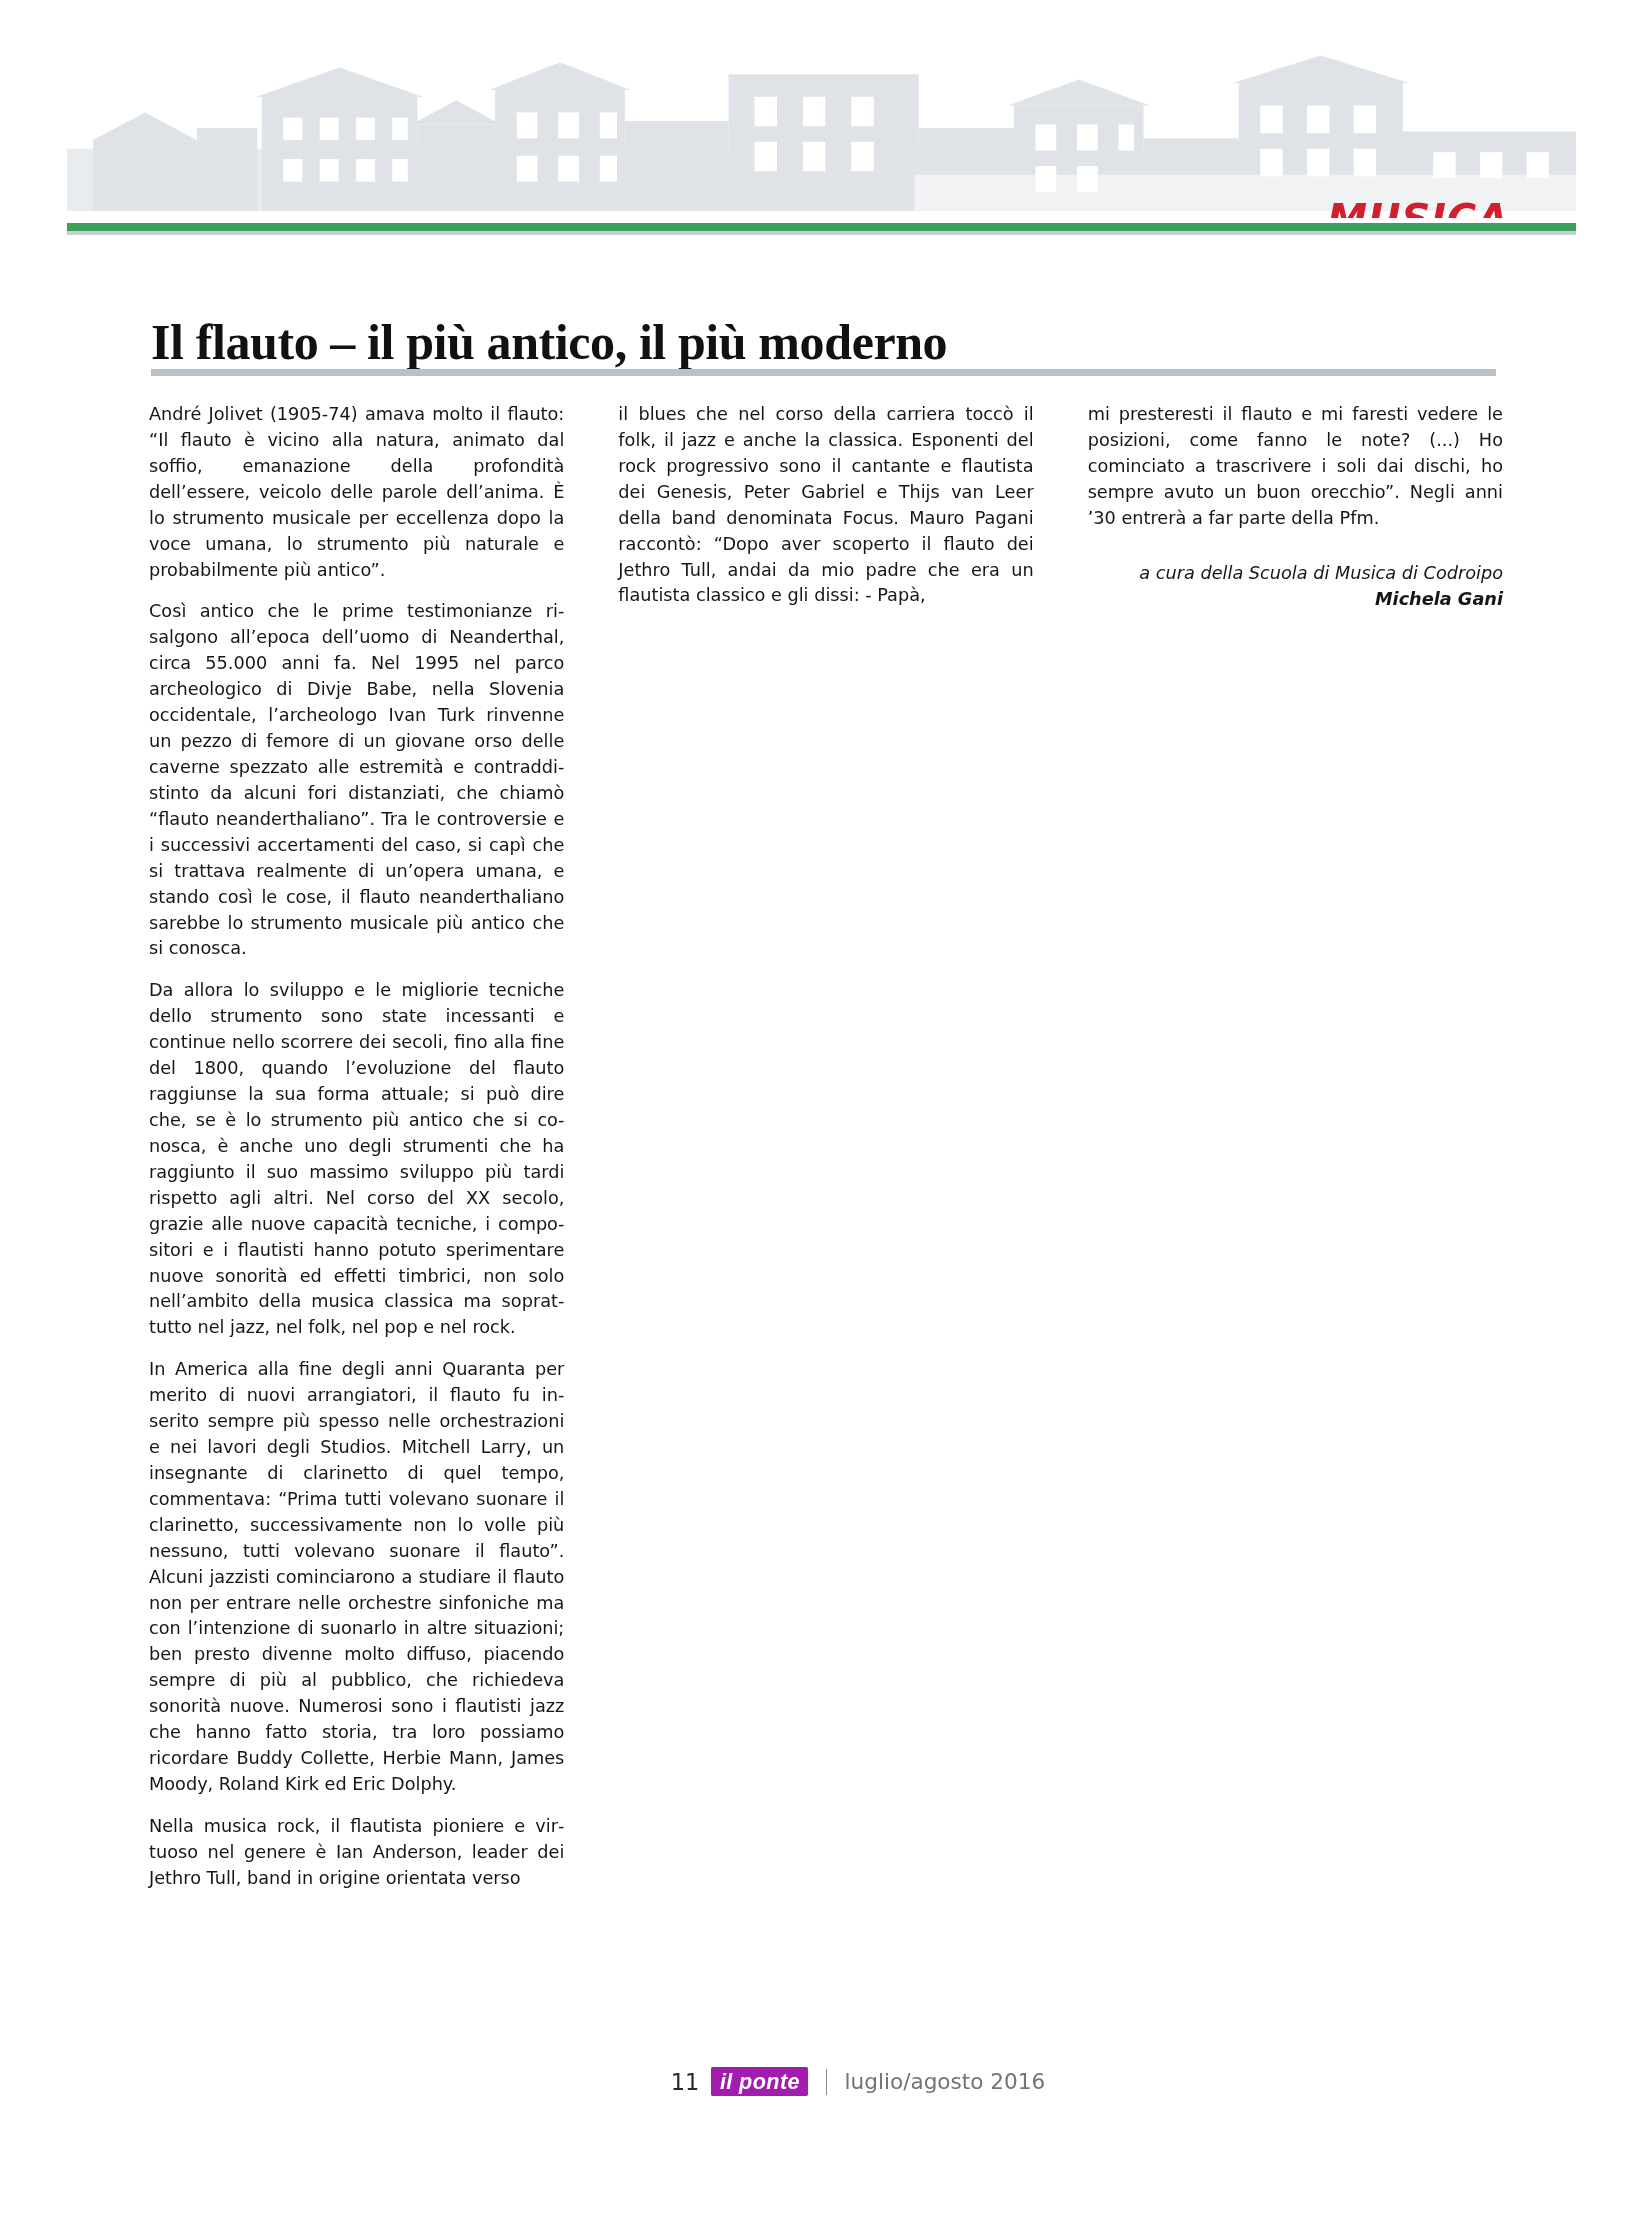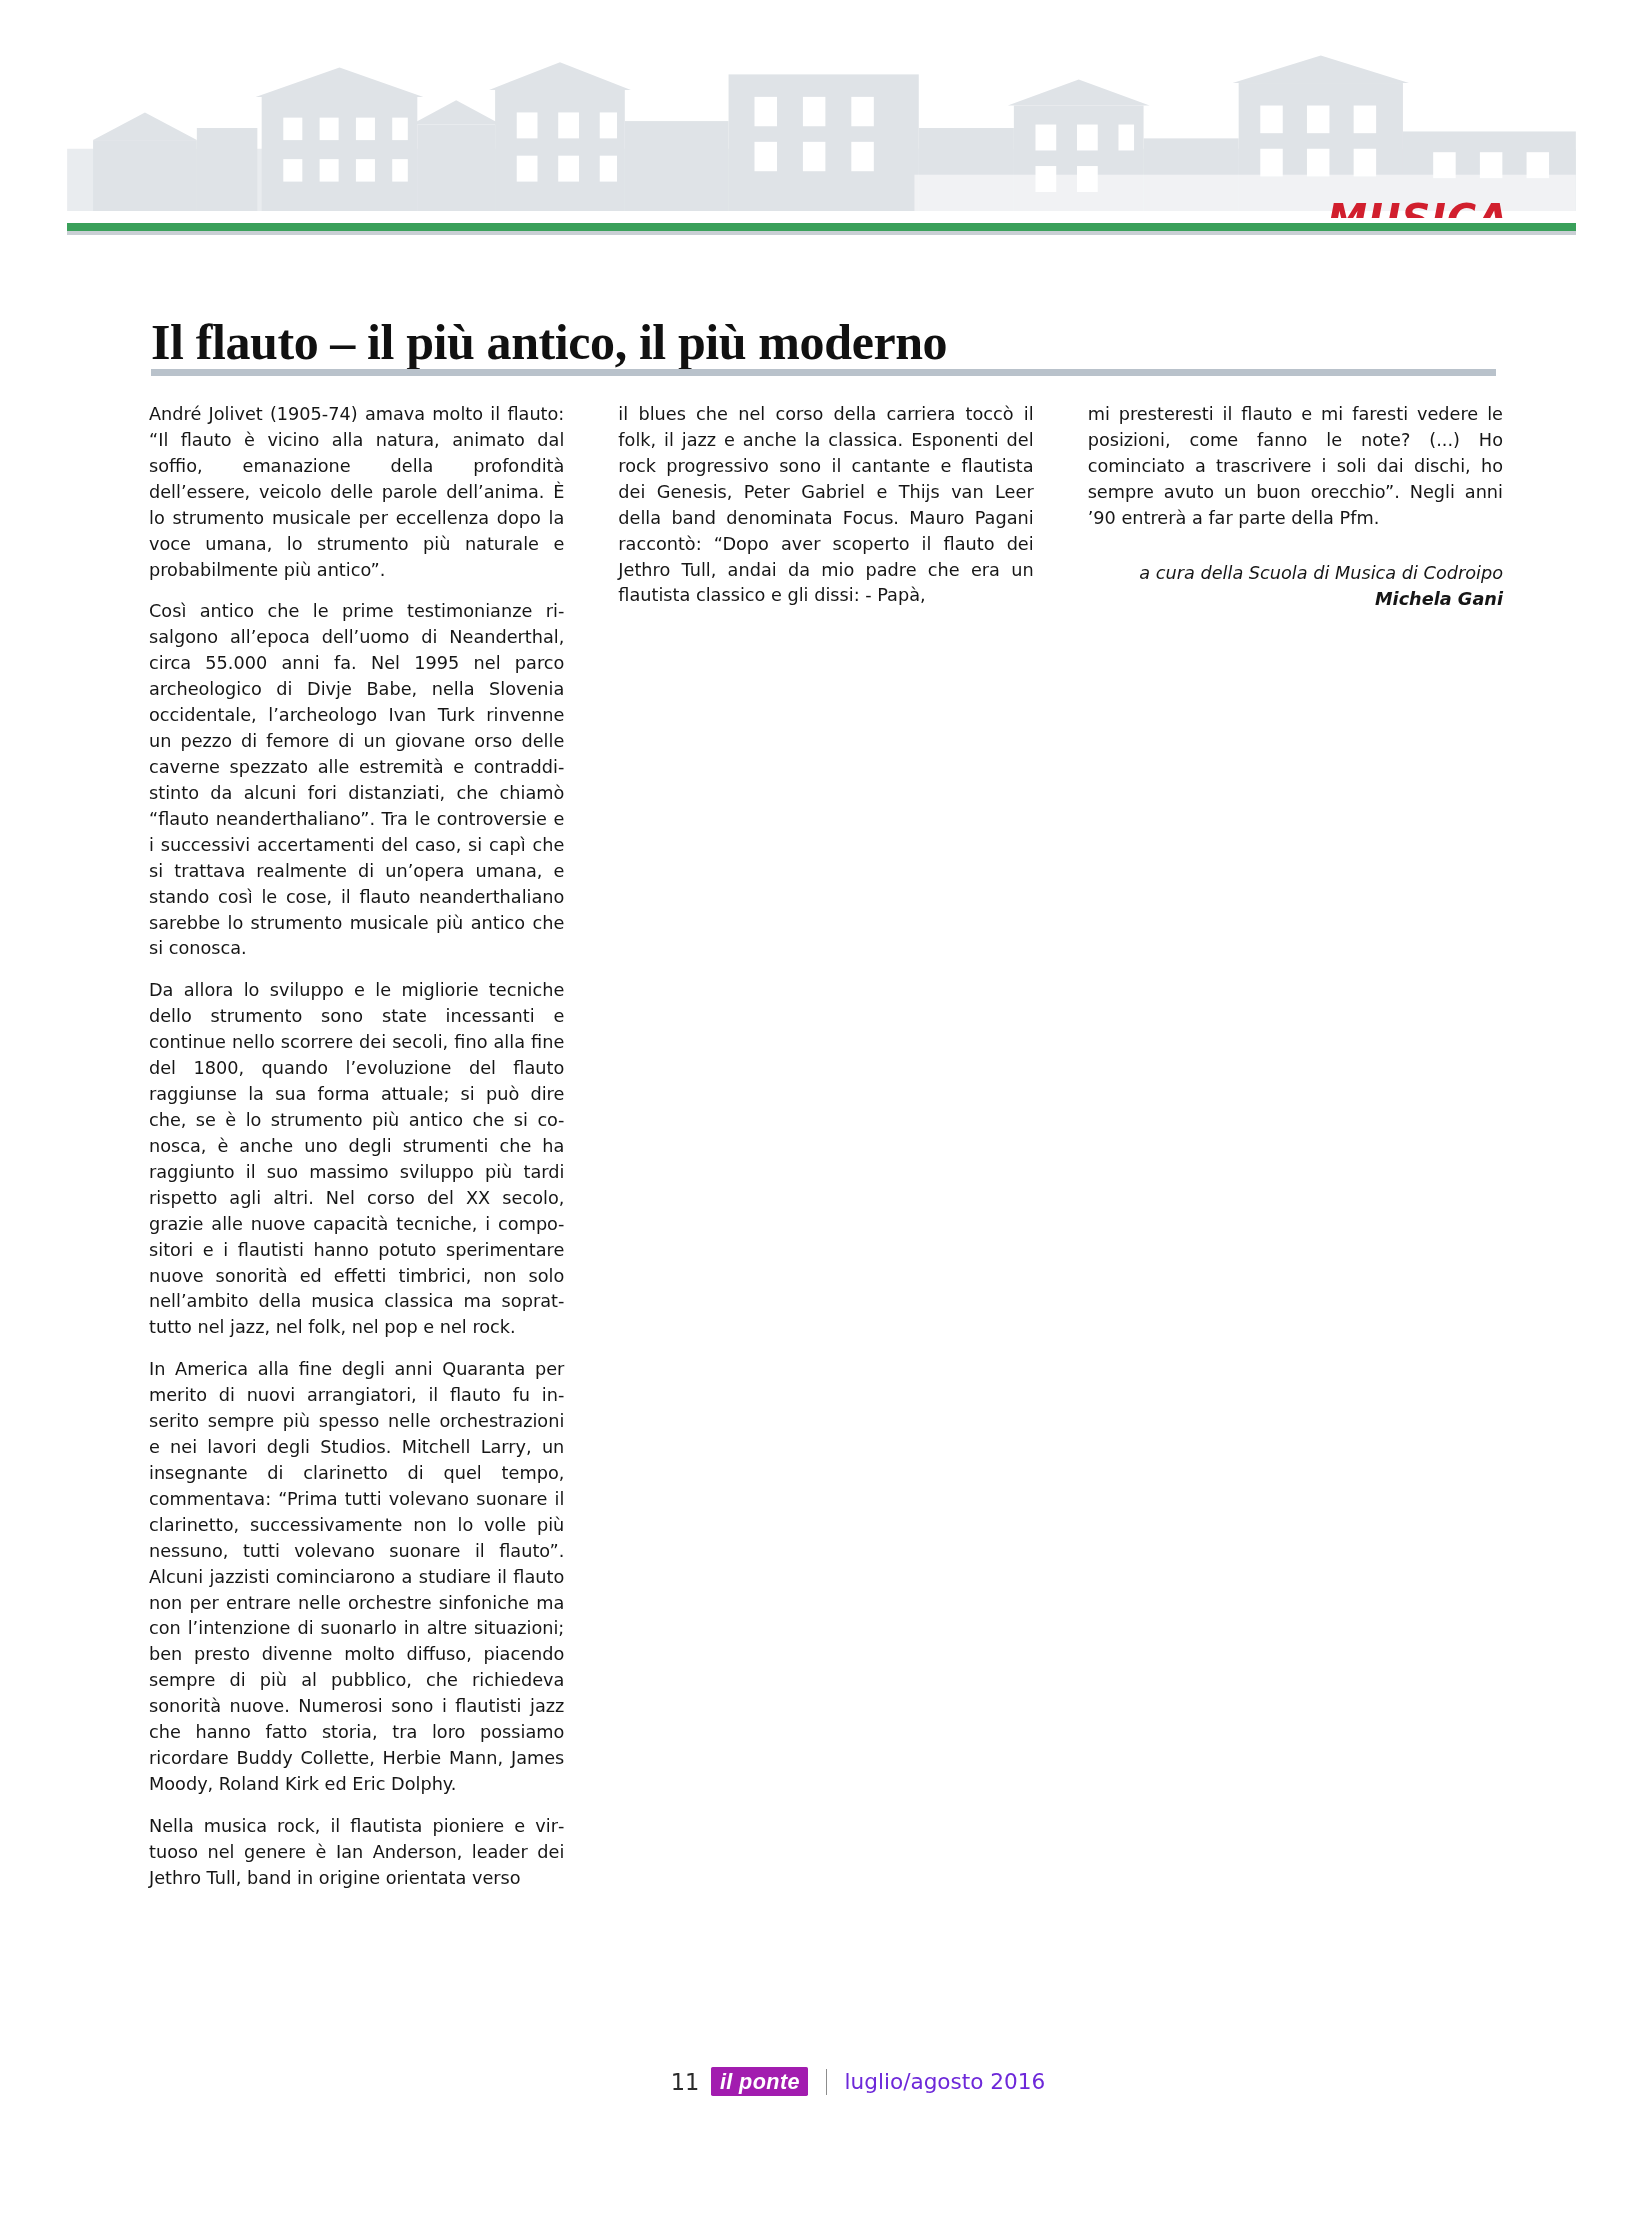--- a/index.html
+++ b/index.html
@@ -166,21 +166,21 @@
   .footer .divider {
     width: 1.7px;
     height: 26px;
     background: #8d8d8d;
     display: inline-block;
     margin: 0 5.2px;
   }
   .footer .issue {
     font-family: "DejaVu Sans", sans-serif;
     font-size: 21.6px;
-    color: #6d28d9;
+    color: #737373;
   }
 </style>
 </head>
 <body>
 
 <div class="page">
 
   <div class="header-band">
     <div class="skyline">
       <svg width="1509" height="166" viewBox="0 0 1745 192" xmlns="http://www.w3.org/2000/svg">
@@ -267,21 +267,21 @@
       <p>Da allora lo sviluppo e le migliorie tecni­che dello strumento sono state incessanti e continue nello scorrere dei secoli, fino alla fine del 1800, quando l’evoluzione del flauto raggiunse la sua forma attuale; si può dire che, se è lo strumento più antico che si co­nosca, è anche uno degli strumenti che ha raggiunto il suo massimo sviluppo più tardi rispetto agli altri. Nel corso del XX secolo, grazie alle nuove capacità tecniche, i compo­sitori e i flautisti hanno potuto sperimentare nuove sonorità ed effetti timbrici, non solo nell’ambito della musica classica ma soprat­tutto nel jazz, nel folk, nel pop e nel rock.</p>
       <p>In America alla fine degli anni Quaranta per merito di nuovi arrangiatori, il flauto fu in­serito sempre più spesso nelle orchestrazio­ni e nei lavori degli Studios. Mitchell Larry, un insegnante di clarinetto di quel tempo, commentava: “Prima tutti volevano suonare il clarinetto, successivamente non lo volle più nessuno, tutti volevano suonare il flau­to”. Alcuni jazzisti cominciarono a studiare il flauto non per entrare nelle orchestre sin­foniche ma con l’intenzione di suonarlo in altre situazioni; ben presto divenne molto diffuso, piacendo sempre di più al pubbli­co, che richiedeva sonorità nuove. Numerosi sono i flautisti jazz che hanno fatto storia, tra loro possiamo ricordare Buddy Collette, Herbie Mann, James Moody, Roland Kirk ed Eric Dolphy.</p>
       <p>Nella musica rock, il flautista pioniere e vir­tuoso nel genere è Ian Anderson, leader dei Jethro Tull, band in origine orientata verso</p>
     </div>
 
     <div class="col">
       <p>il blues che nel corso della carriera toccò il folk, il jazz e anche la classica. Esponenti del rock progressivo sono il cantante e flautista dei Genesis, Peter Gabriel e Thijs van Leer della band denominata Focus. Mauro Paga­ni raccontò: “Dopo aver scoperto il flau­to dei Jethro Tull, andai da mio padre che era un flautista classico e gli dissi: - Papà,</p>
     </div>
 
     <div class="col">
-      <p>mi presteresti il flauto e mi faresti vedere le posizioni, come fanno le note? (...) Ho cominciato a trascrivere i soli dai dischi, ho sempre avuto un buon orecchio”. Negli anni ’90 entrerà a far parte della Pfm.</p>
+      <p>mi presteresti il flauto e mi faresti vedere le posizioni, come fanno le note? (...) Ho cominciato a trascrivere i soli dai dischi, ho sempre avuto un buon orecchio”. Negli anni ’30 entrerà a far parte della Pfm.</p>
       <p class="byline">
         <span>a cura della Scuola di Musica di Codroipo</span>
         <span class="name">Michela Gani</span>
       </p>
     </div>
 
   </div>
 
   <div class="footer">
     <span class="page-num">11</span>

